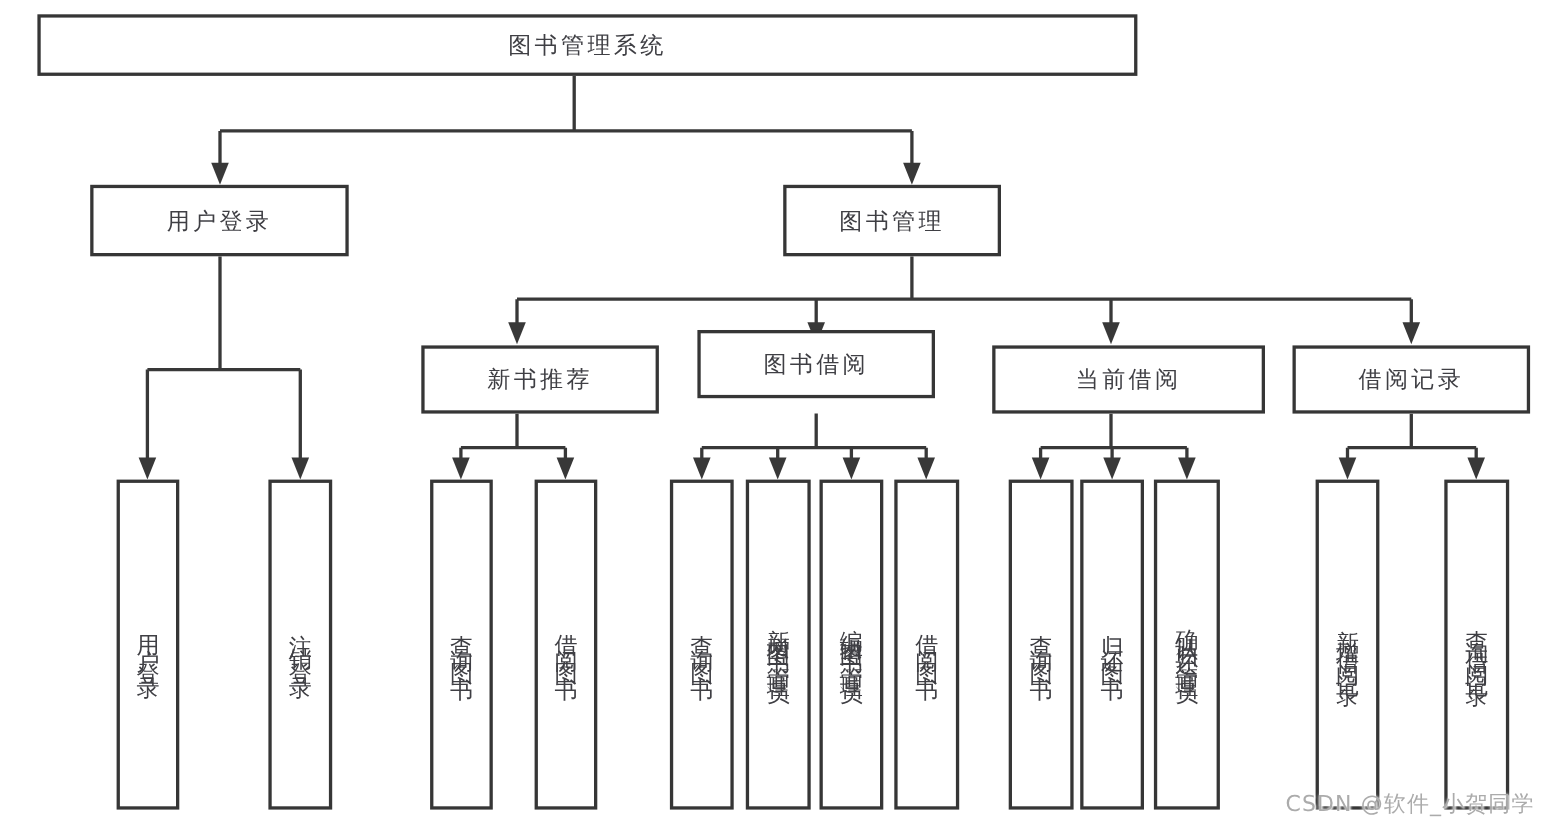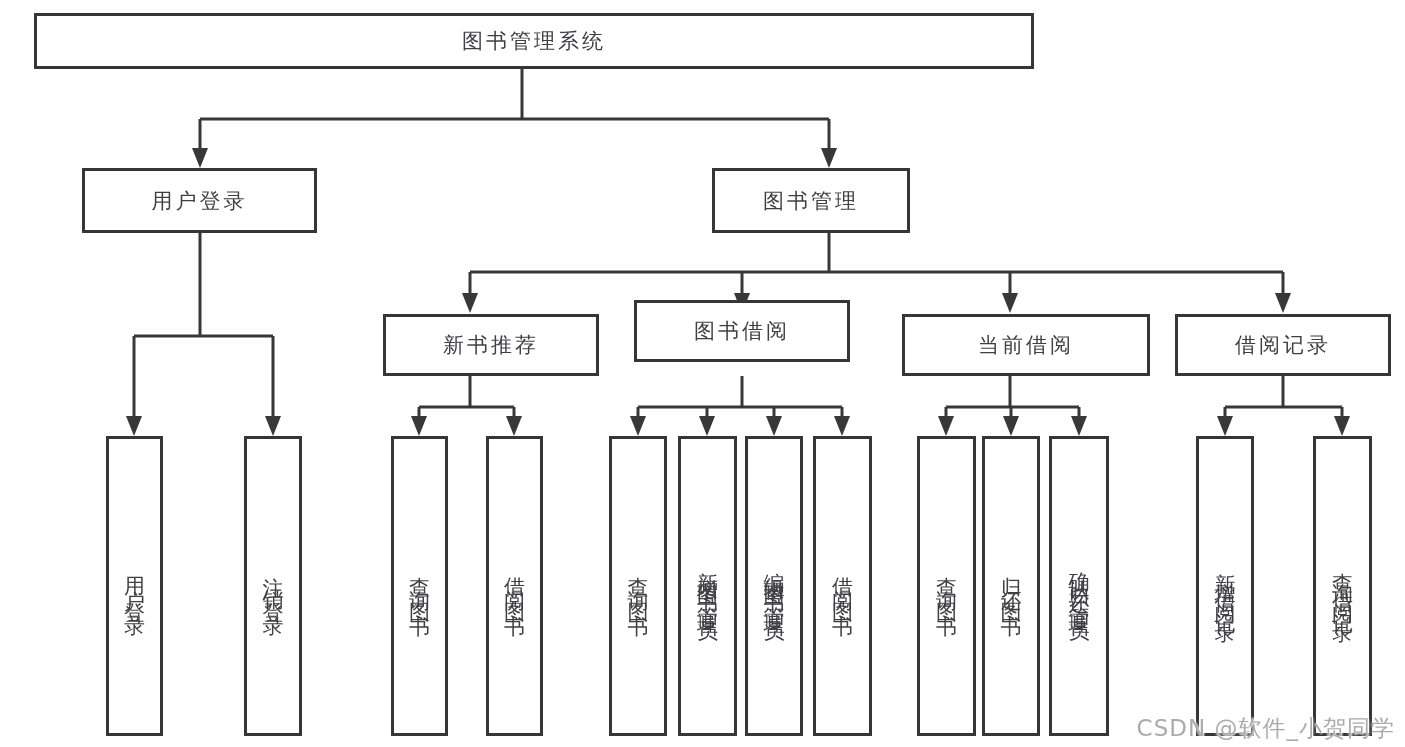--- a/index.html
+++ b/index.html
@@ -35,21 +35,21 @@
     writing-mode: vertical-rl;
   }
   .leaf .vlabel { white-space: nowrap; }
   .ls4 { letter-spacing: 13px; }
   .ls6 { letter-spacing: 10px; }
   .ls9 { letter-spacing: 7px; }
   .watermark {
     position: absolute;
     right: 10px;
     bottom: 3px;
-    font-size: 23px;
+    font-size: 20px;
     color: #ababab;
     letter-spacing: 1px;
     z-index: 3;
     white-space: nowrap;
     text-shadow: 0 0 3px #ffffff, 1px 1px 2px #ffffff;
   }
   .stem { stroke: #383838; stroke-width: 3; fill: none; }
   .arrow { fill: #383838; stroke: none; }
 </style>
 </head>

